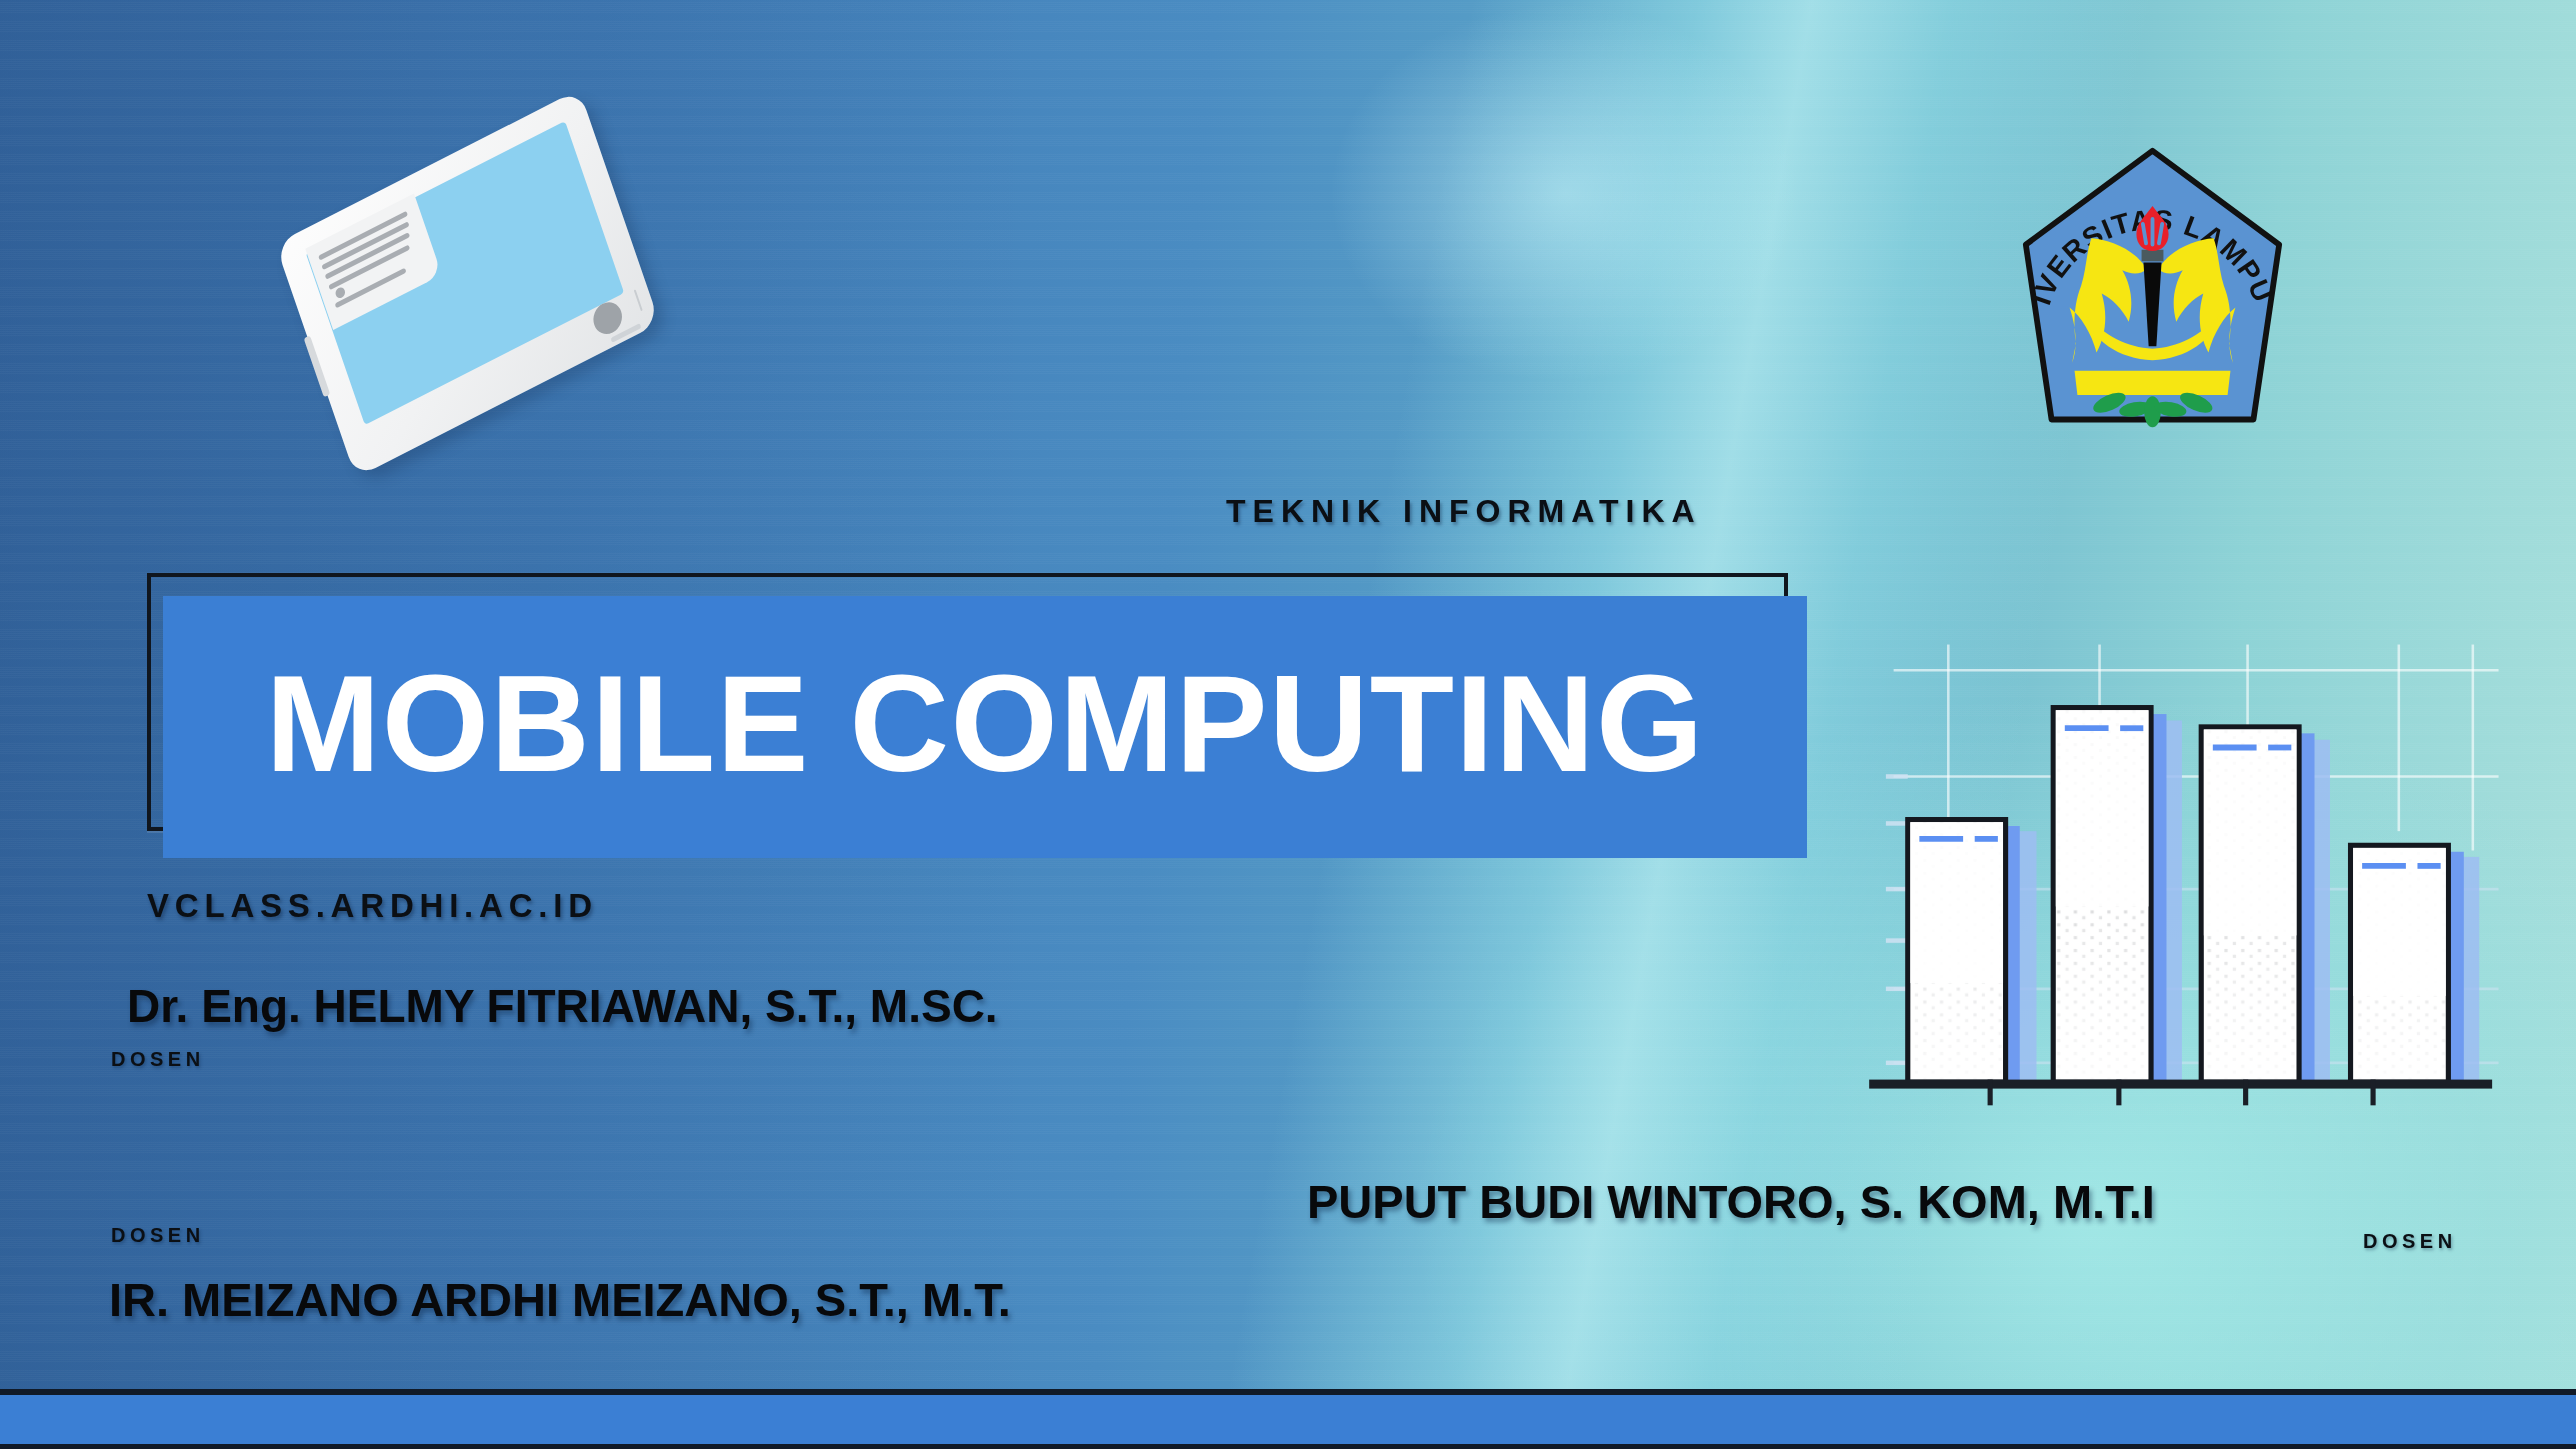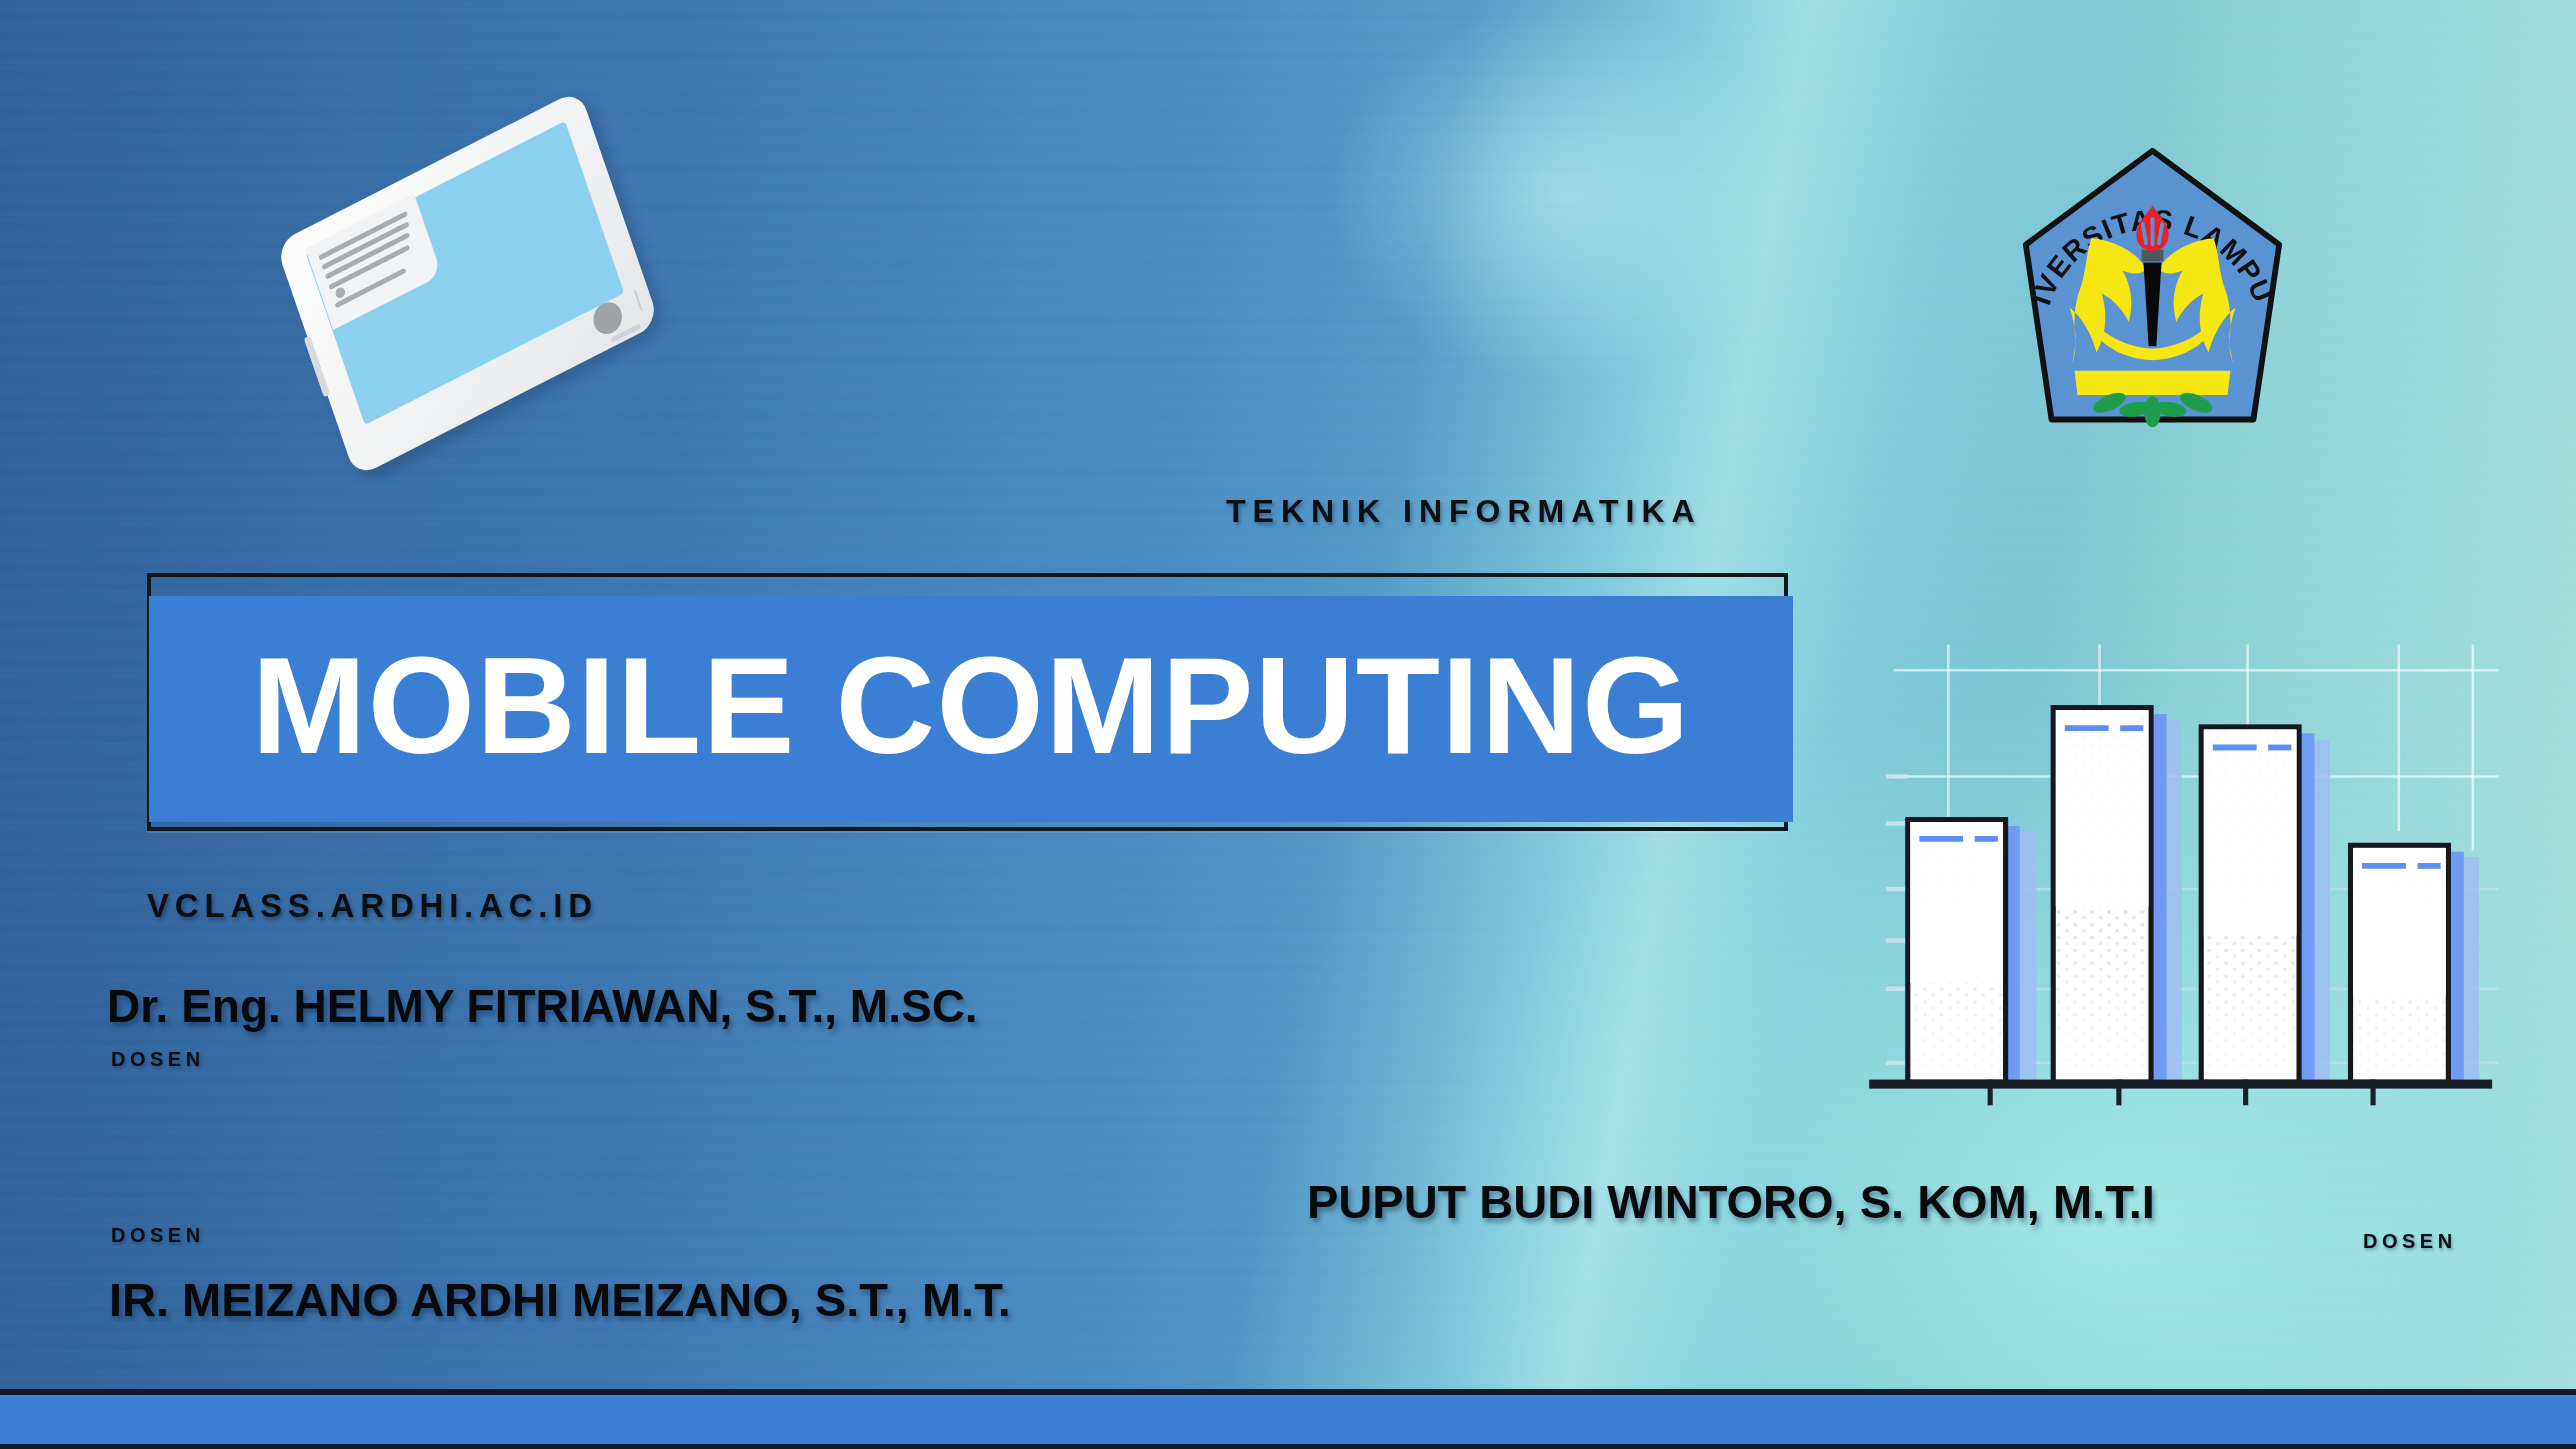--- a/index.html
+++ b/index.html
@@ -106,21 +106,21 @@
     white-space:nowrap;
   }
 
   
   #title-frame {
     position:absolute; left:147px; top:573px; width:1641px; height:258px;
     border:4.5px solid #10161e;
     box-shadow:0 1.9px 0 rgba(255,255,255,.12);
   }
   #title-box {
-    position:absolute; left:149px; top:596px; width:1644px; height:226px;
+    position:absolute; left:163px; top:596px; width:1644px; height:262px;
     background:#3b7fd4;
     display:flex; align-items:center; justify-content:center;
   }
   #title-text {
     font-size:138px; font-weight:700; color:#ffffff;
     letter-spacing:1.3px; white-space:nowrap;
     line-height:1;
     transform:translateY(-3.9px);
   }
 
@@ -140,21 +140,21 @@
     white-space:nowrap;
     text-shadow:2.6px 3.9px 5.2px rgba(10,35,70,.42);
   }
   .role-small {
     position:absolute;
     font-size:20px; font-weight:600; letter-spacing:4.5px;
     color:#0b0f14; white-space:nowrap;
     text-shadow:1.3px 1.9px 3.2px rgba(10,35,70,.35);
   }
 
-  #name1 { left:107px; top:979px; font-size:46px; }
+  #name1 { left:127px; top:979px; font-size:46px; }
   #role1 { left:111px; top:1048px; }
 
   #name2 { left:1307px; top:1146px; font-size:47px;margin-top:28px; }
   #role2 { left:2363px; top:1230px; }
 
   #role3 { left:111px; top:1224px; }
   #name3 { left:109px; top:1272px; font-size:47px; }
 
   
   #chart {

